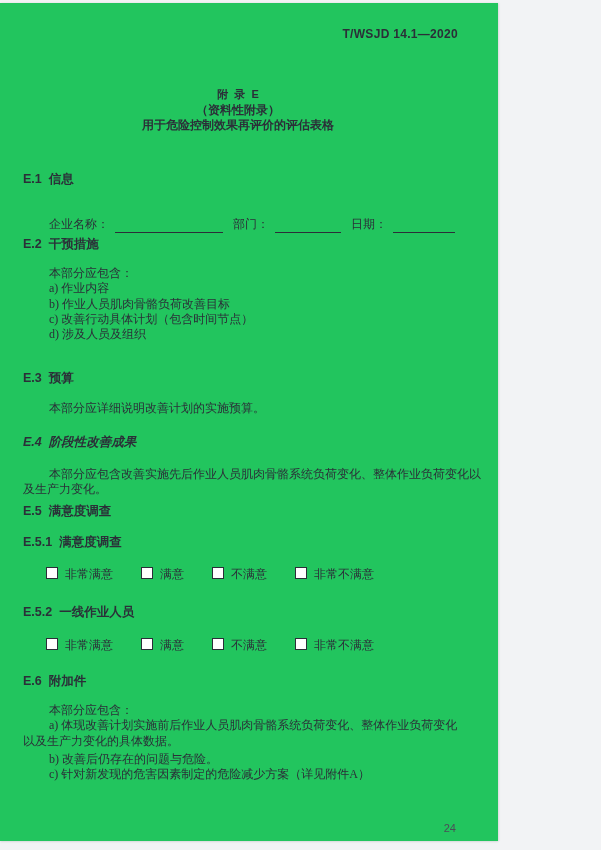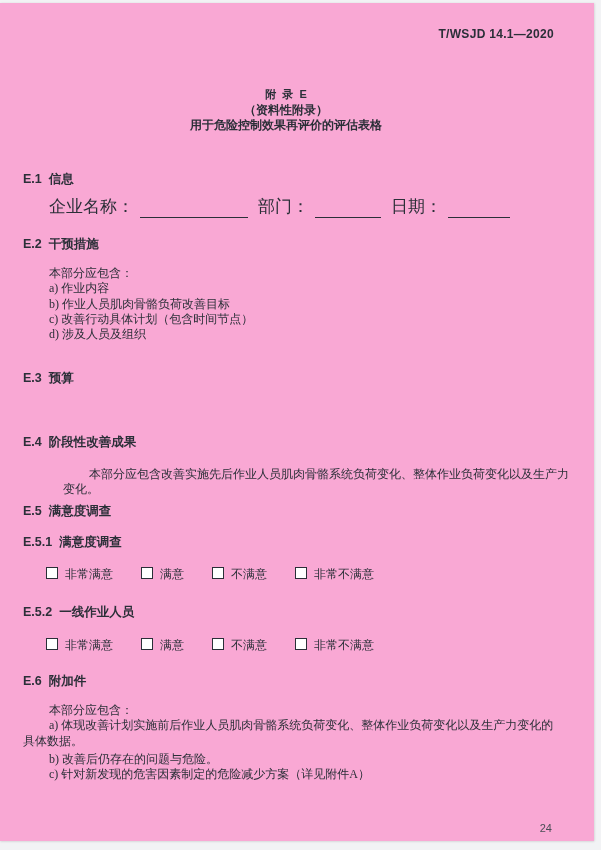--- a/index.html
+++ b/index.html
@@ -6,22 +6,22 @@
     margin: 0; padding: 0;
     width: 601px; height: 850px;
     background: #f2f3f5;
     overflow: hidden;
     font-family: "Liberation Serif", serif;
     color: #2b2f38;
   }
   .page {
     position: absolute;
     left: 0; top: 3px;
-    width: 594px; height: 838px;
-    background: #f9a8d4;
+    width: 498px; height: 838px;
+    background: #22c55e;
     box-shadow: 1px 0 2px rgba(0,0,0,0.08), 0 1px 2px rgba(0,0,0,0.08);
   }
   .abs { position: absolute; }
   .h {
     font-family: "Liberation Sans", sans-serif;
     font-weight: 700;
     font-size: 12.5px;
     white-space: pre;
   }
   .b { font-size: 12px; line-height: 15.3px; }
@@ -38,39 +38,39 @@
     text-align: center;
     font-family: "Liberation Sans", sans-serif;
     font-weight: 700;
     line-height: 15.5px;
   }
   .title-line1 { font-size: 11px; white-space: pre; }
   .title-line2 { font-size: 12px; }
   .title-line3 { font-size: 12px; }
 
   #e1-h  { top: 168px; left: 23px; }
-  #info-row { top: 192px; left: 49px; font-size: 17px; white-space: nowrap; }
+  #info-row { top: 213px; left: 49px; font-size: 12px; white-space: nowrap; }
   .blank {
     display: inline-block;
     border-bottom: 1.3px solid #2b2f38;
     height: 12px;
     vertical-align: bottom;
   }
   .u1 { width: 108px; margin: 0 10px 0 6px; }
   .u2 { width: 66px;  margin: 0 10px 0 6px; }
   .u3 { width: 62px;  margin: 0 0 0 6px; }
 
   #e2-h   { top: 233px; left: 23px; }
   #e2-block { top: 263px; left: 23px; right: 40px; }
 
   #e3-h { top: 367px; left: 23px; }
   #e3-p { top: 398px; left: 23px; right: 30px; }
 
-  #e4-h { top: 431px; left: 23px; }
-  #e4-p { top: 464px; left: 23px; right: 16px; margin-left: 40px; }
+  #e4-h { top: 431px; left: 23px; font-style: italic; }
+  #e4-p { top: 464px; left: 23px; right: 16px; }
 
   #e5-h  { top: 500px; left: 23px; }
   #e51-h { top: 531px; left: 23px; }
   #cb-row-1 { top: 563px; left: 46px; }
   #e52-h { top: 601px; left: 23px; }
   #cb-row-2 { top: 634px; left: 46px; }
 
   .cb-row { font-size: 12px; white-space: nowrap; }
   .cb-group { margin-right: 25px; display: inline-block; }
   .cb {
@@ -114,20 +114,23 @@
   <div id="e2-h" class="abs h">E.2  干预措施</div>
   <div id="e2-block" class="abs b">
     <p>本部分应包含：</p>
     <p>a) 作业内容</p>
     <p>b) 作业人员肌肉骨骼负荷改善目标</p>
     <p>c) 改善行动具体计划（包含时间节点）</p>
     <p>d) 涉及人员及组织</p>
   </div>
 
   <div id="e3-h" class="abs h">E.3  预算</div>
+  <div id="e3-p" class="abs b">
+    <p>本部分应详细说明改善计划的实施预算。</p>
+  </div>
 
   <div id="e4-h" class="abs h">E.4  阶段性改善成果</div>
   <div id="e4-p" class="abs b">
     <p>本部分应包含改善实施先后作业人员肌肉骨骼系统负荷变化、整体作业负荷变化以及生产力变化。</p>
   </div>
 
   <div id="e5-h" class="abs h">E.5  满意度调查</div>
   <div id="e51-h" class="abs h">E.5.1  满意度调查</div>
 
   <div id="cb-row-1" class="abs cb-row">

